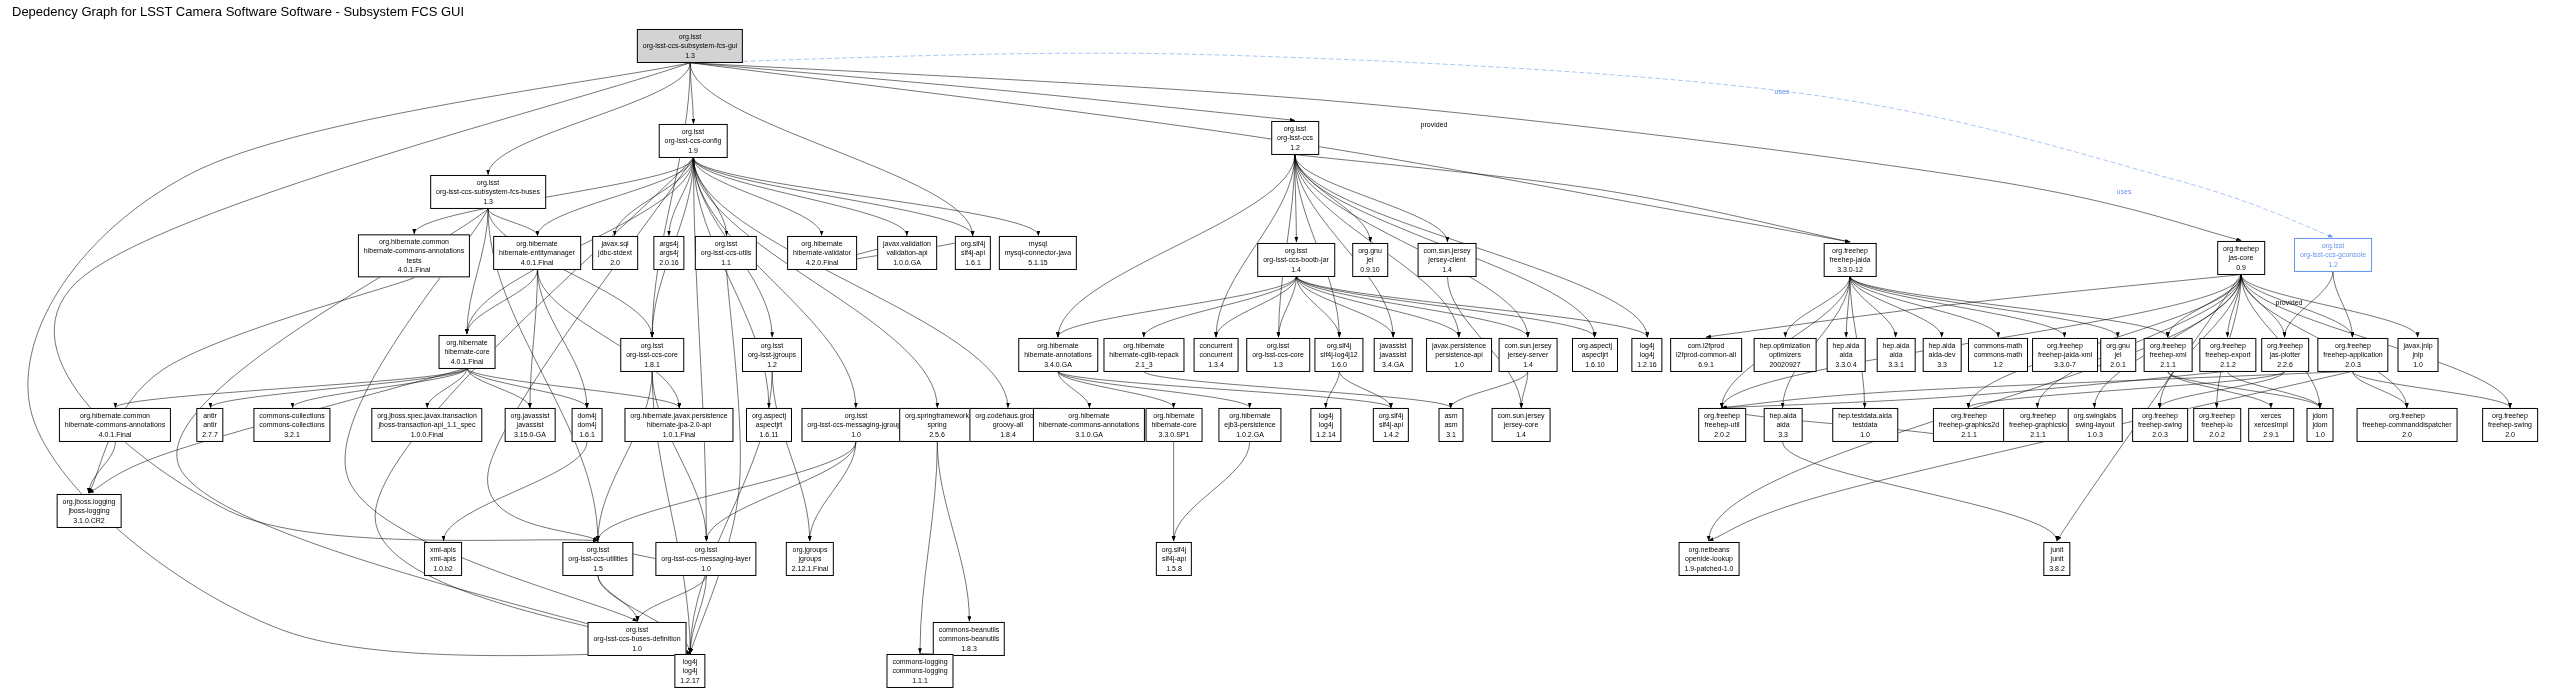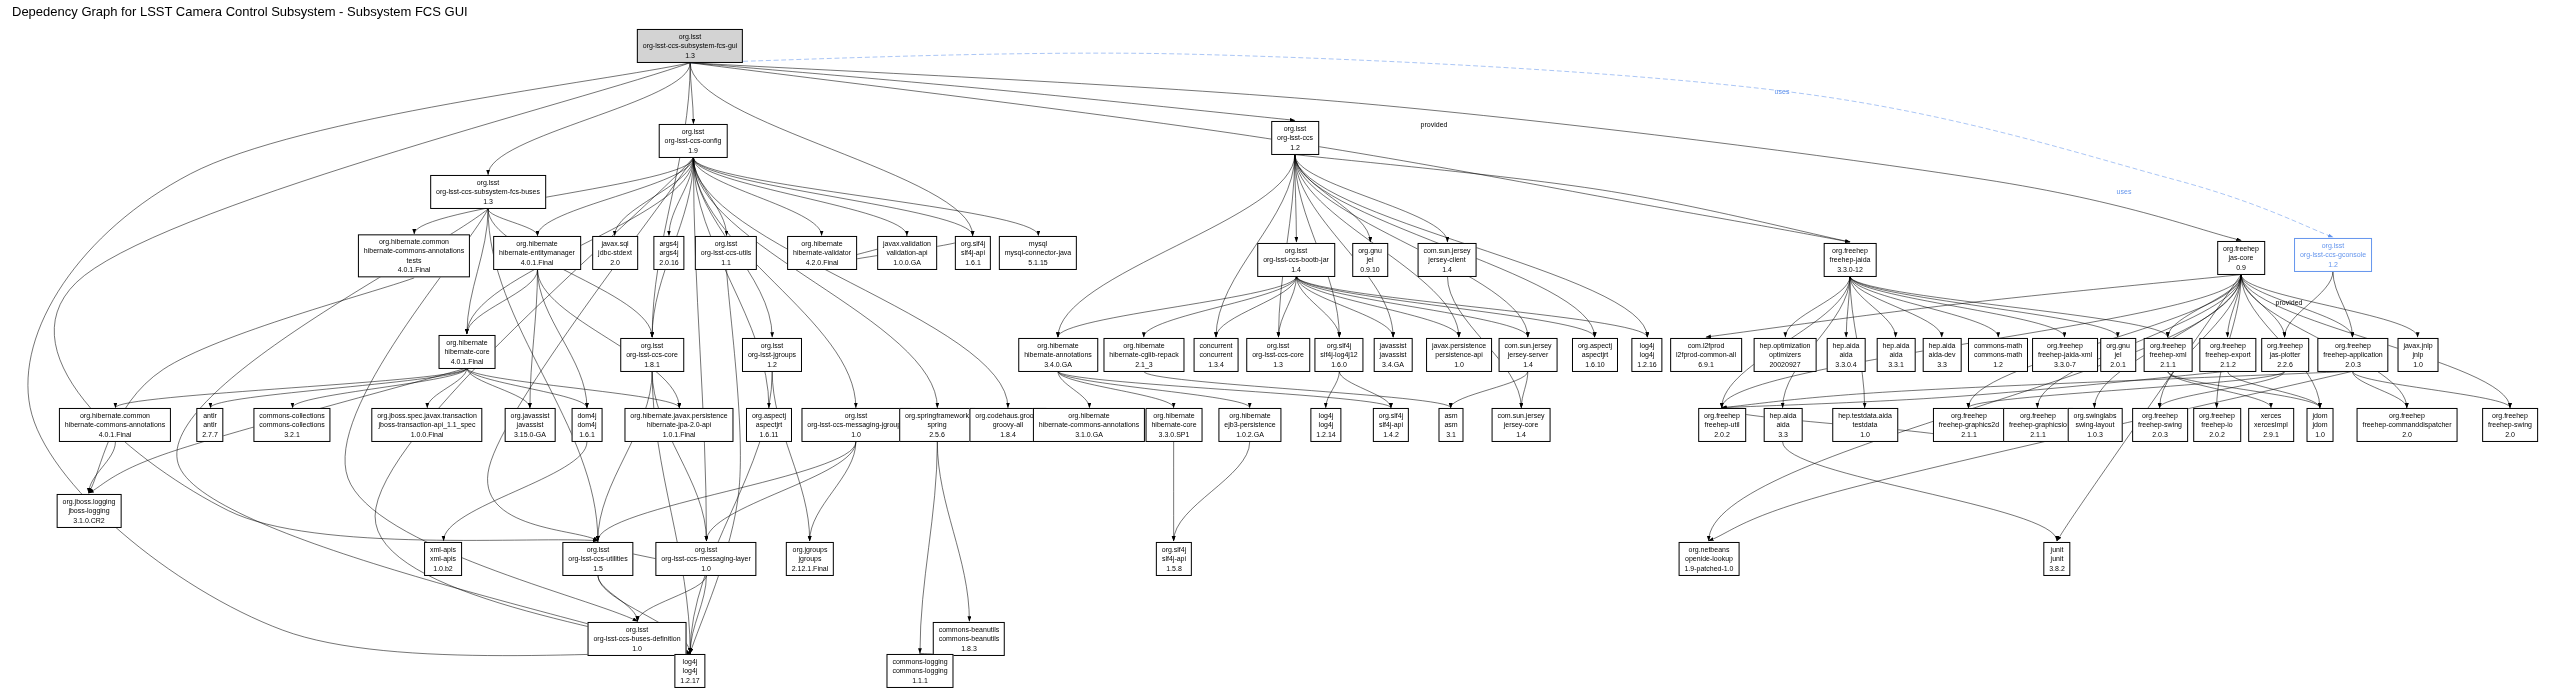--- a/index.html
+++ b/index.html
@@ -173,21 +173,21 @@
       <path d="M4330,683.5 C4175,719.5833333333334 3597.5,848 3400,900 C3202.5,952 3187.5,979.5833333333334 3145,995.5" class="edge" marker-end="url(#arrow)"></path>
       <path d="M4100,683.5 C4016.6666666666665,691.25 3755.1666666666665,718.8333333333334 3600,730 C3444.8333333333335,741.1666666666666 3240.8333333333335,747.0833333333334 3169,750.5" class="edge" marker-end="url(#arrow)"></path>
       <path d="M4100,683.5 C4100,706.95 4270,727.05 4270,750.5" class="edge" marker-end="url(#arrow)"></path>
       <path d="M3990,683.5 C3990,706.95 4270,727.05 4270,750.5" class="edge" marker-end="url(#arrow)"></path>
       <path d="M3990,683.5 C3990,706.95 4180,727.05 4180,750.5" class="edge" marker-end="url(#arrow)"></path>
       <path d="M4205,683.5 C4205,706.95 3623,727.05 3623,750.5" class="edge" marker-end="url(#arrow)"></path>
       <path d="M4205,683.5 C4205,706.95 3975,727.05 3975,750.5" class="edge" marker-end="url(#arrow)"></path>
       <path d="M3750,813.5 C3750,791.45 3623,772.55 3623,750.5" class="edge" marker-end="url(#arrow)"></path>
       <path d="M3623,813.5 C3623,791.45 3169,772.55 3169,750.5" class="edge" marker-end="url(#arrow)"></path>
     </svg>
-  <div class="graph-title">Depedency Graph for LSST Camera Control Subsystem - Subsystem FCS GUI</div>
+  <div class="graph-title">Depedency Graph for LSST Camera Software Software - Subsystem FCS GUI</div>
 <div class="node root" style="left: 690px; top: 46px;">
       <div>org.lsst</div>
       <div>org-lsst-ccs-subsystem-fcs-gui</div>
       <div>1.3</div>
     </div>
     <div class="node" style="left: 693px; top: 141px;">
       <div>org.lsst</div>
       <div>org-lsst-ccs-config</div>
       <div>1.9</div>
     </div>

